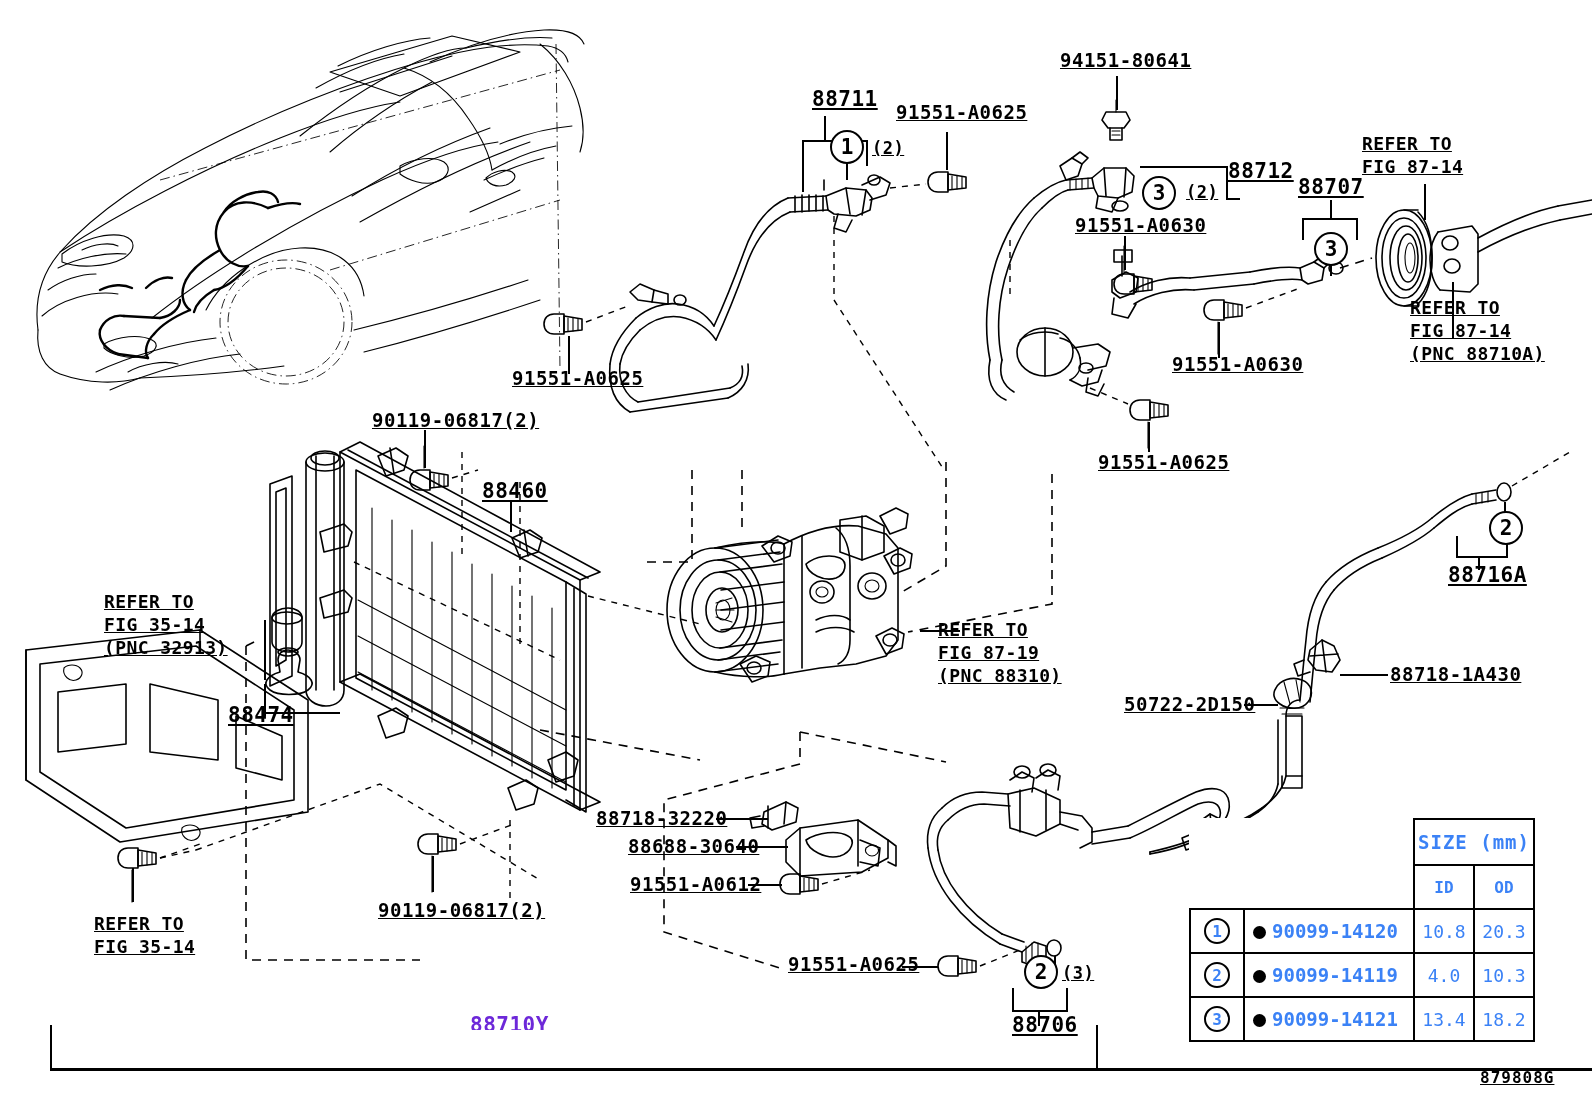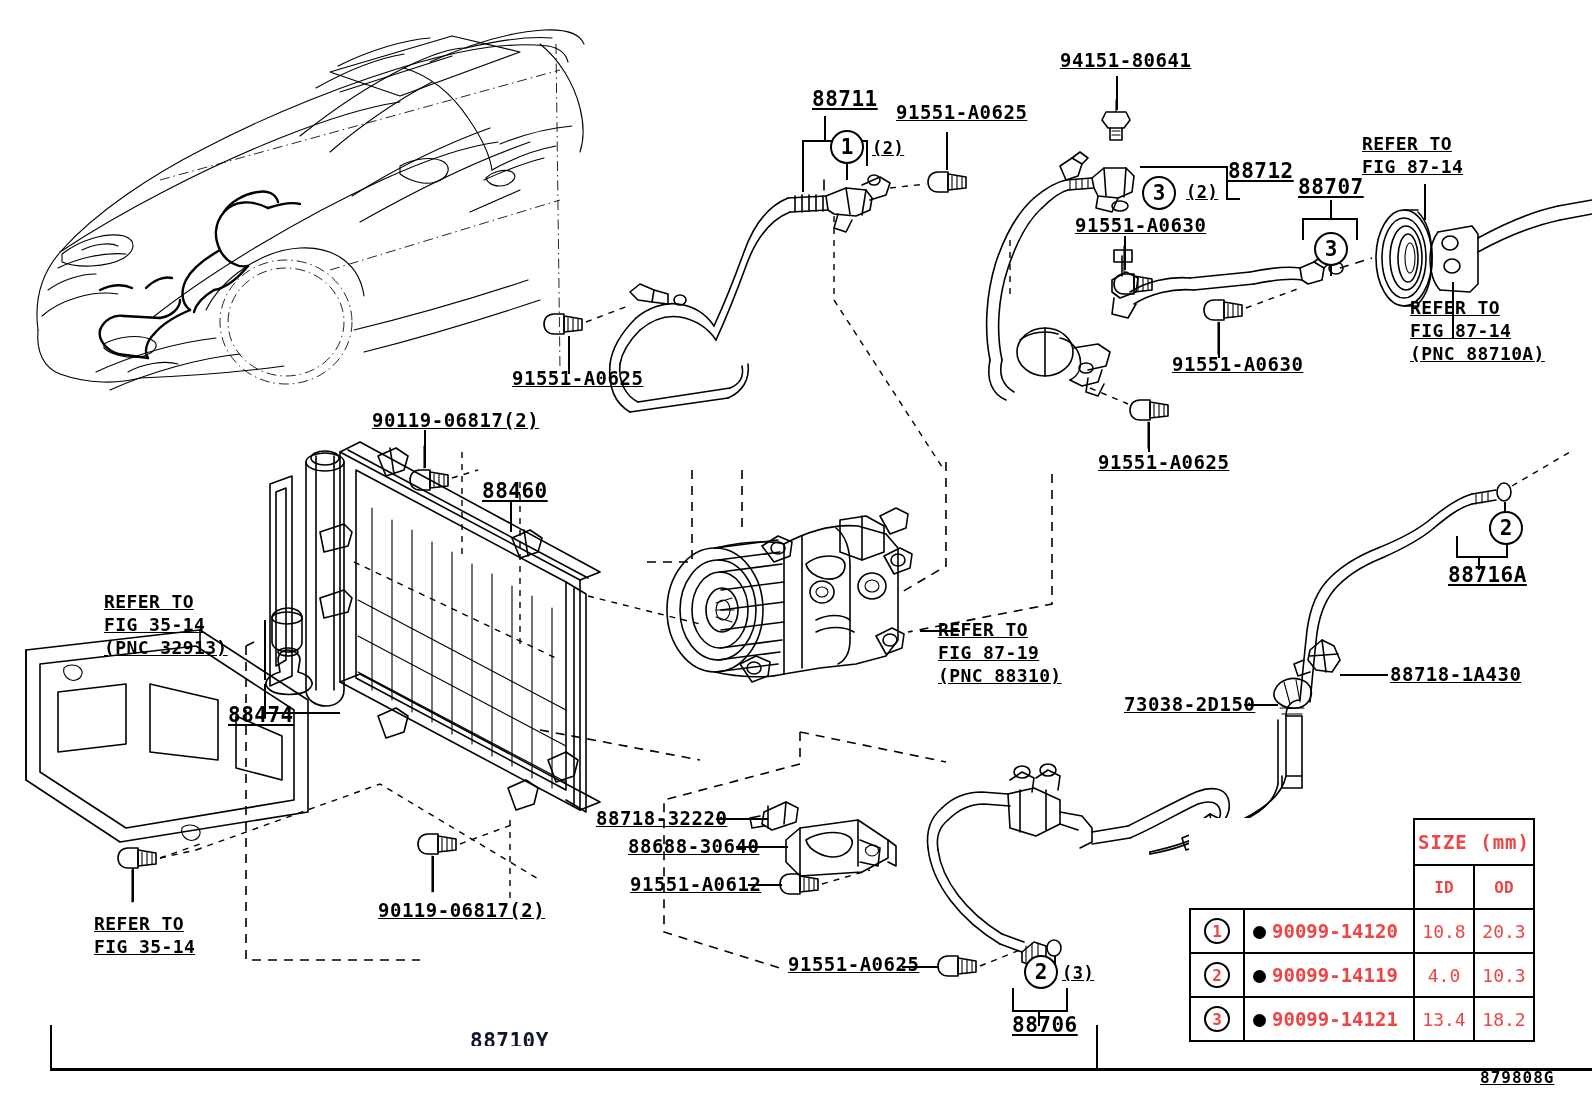--- a/index.html
+++ b/index.html
@@ -53,21 +53,21 @@
     left:1189px;top:818px;
     border-collapse:collapse;
     background:#fff;
     font-family:"DejaVu Sans Mono","Liberation Mono",monospace;
   }
   #size-table td,#size-table th{
     border:2px solid #000;
     font-weight:bold;
     text-align:center;
     padding:0;
-    color:#ef4444;
+    color:#3b82f6;
     margin-left:12px;
   }
   #size-table .c-idx{width:52px;height:42px;}
   #size-table .c-pn{width:160px;height:42px;font-size:19px;text-align:left;padding-left:8px;}
   #size-table .c-num{width:58px;height:42px;font-size:18px;font-weight:normal;}
   #size-table .hdr-size{height:44px;font-size:19px;letter-spacing:1px;}
   #size-table .hdr-sub{height:42px;font-size:16px;}
   #size-table .blank{border:none;background:transparent;}
   .dot{display:inline-block;width:13px;height:13px;border-radius:50%;background:#000;vertical-align:middle;margin-right:6px;}
   .tblcirc{
@@ -672,30 +672,30 @@
 
   <div class="lbl" style="left:596px;top:806px;">88718-32220</div>
   <div class="lbl" style="left:628px;top:834px;">88688-30640</div>
   <div class="lbl" style="left:630px;top:872px;">91551-A0612</div>
 
   <div class="lbl refer" style="left: 938px; top: 618px; white-space: pre;">REFER TO
 FIG 87-19
 (PNC 88310)</div>
 
   <div class="lbl" style="left:1390px;top:662px;">88718-1A430</div>
-  <div class="lbl" style="left:1124px;top:692px;">73038-2D150</div>
+  <div class="lbl" style="left:1124px;top:692px;">50722-2D150</div>
   <div class="lbl" style="left:1262px;top:822px;">88718-1A430</div>
 
   <div class="lbl big" style="left:1448px;top:562px;">88716A</div>
 
   <div class="lbl" style="left:788px;top:952px;">91551-A0625</div>
   <div class="lbl qty" style="left:1062px;top:963px;">(3)</div>
   <div class="lbl big" style="left:1012px;top:1012px;">88706</div>
 
-  <div class="lbl" style="left:470px;top:1012px;font-size:21px;color:#0f172a;overflow:hidden;height:18px;margin-top:16px;">88710Y</div>
+  <div class="lbl" style="left:470px;top:1012px;font-size:21px;color:#6d28d9;overflow:hidden;height:18px;">88710Y</div>
 
   <div class="lbl figid" style="left:1480px;top:1068px;">879808G</div>
 
   <table id="size-table">
     <tbody>
         <tr>
       <td class="blank"></td>
       <td class="blank"></td>
       <td class="hdr-size" colspan="2">SIZE (mm)</td>
     </tr>

